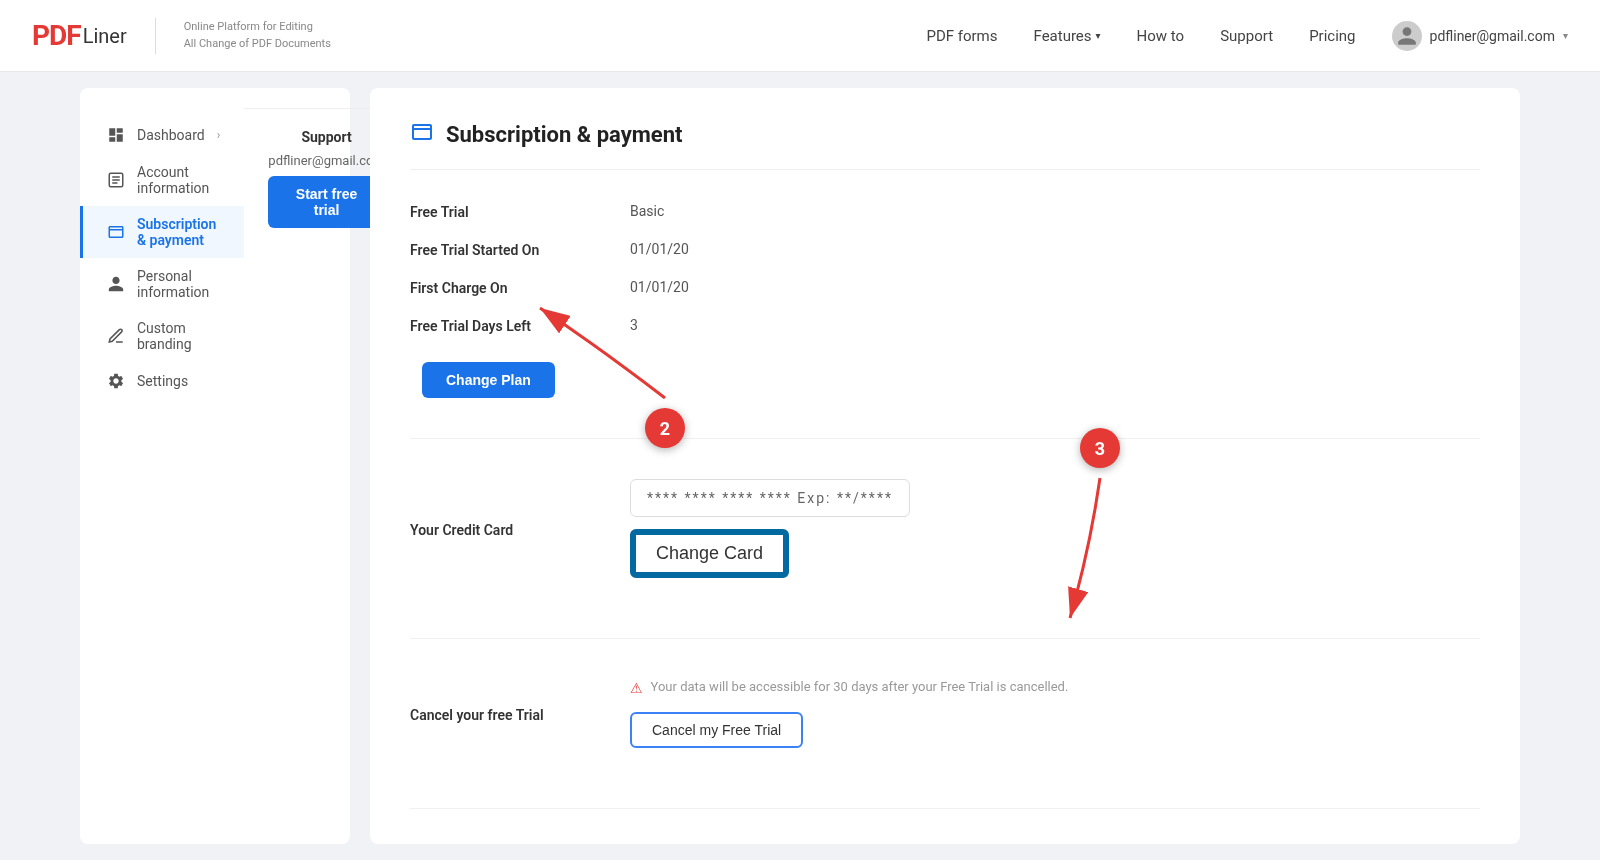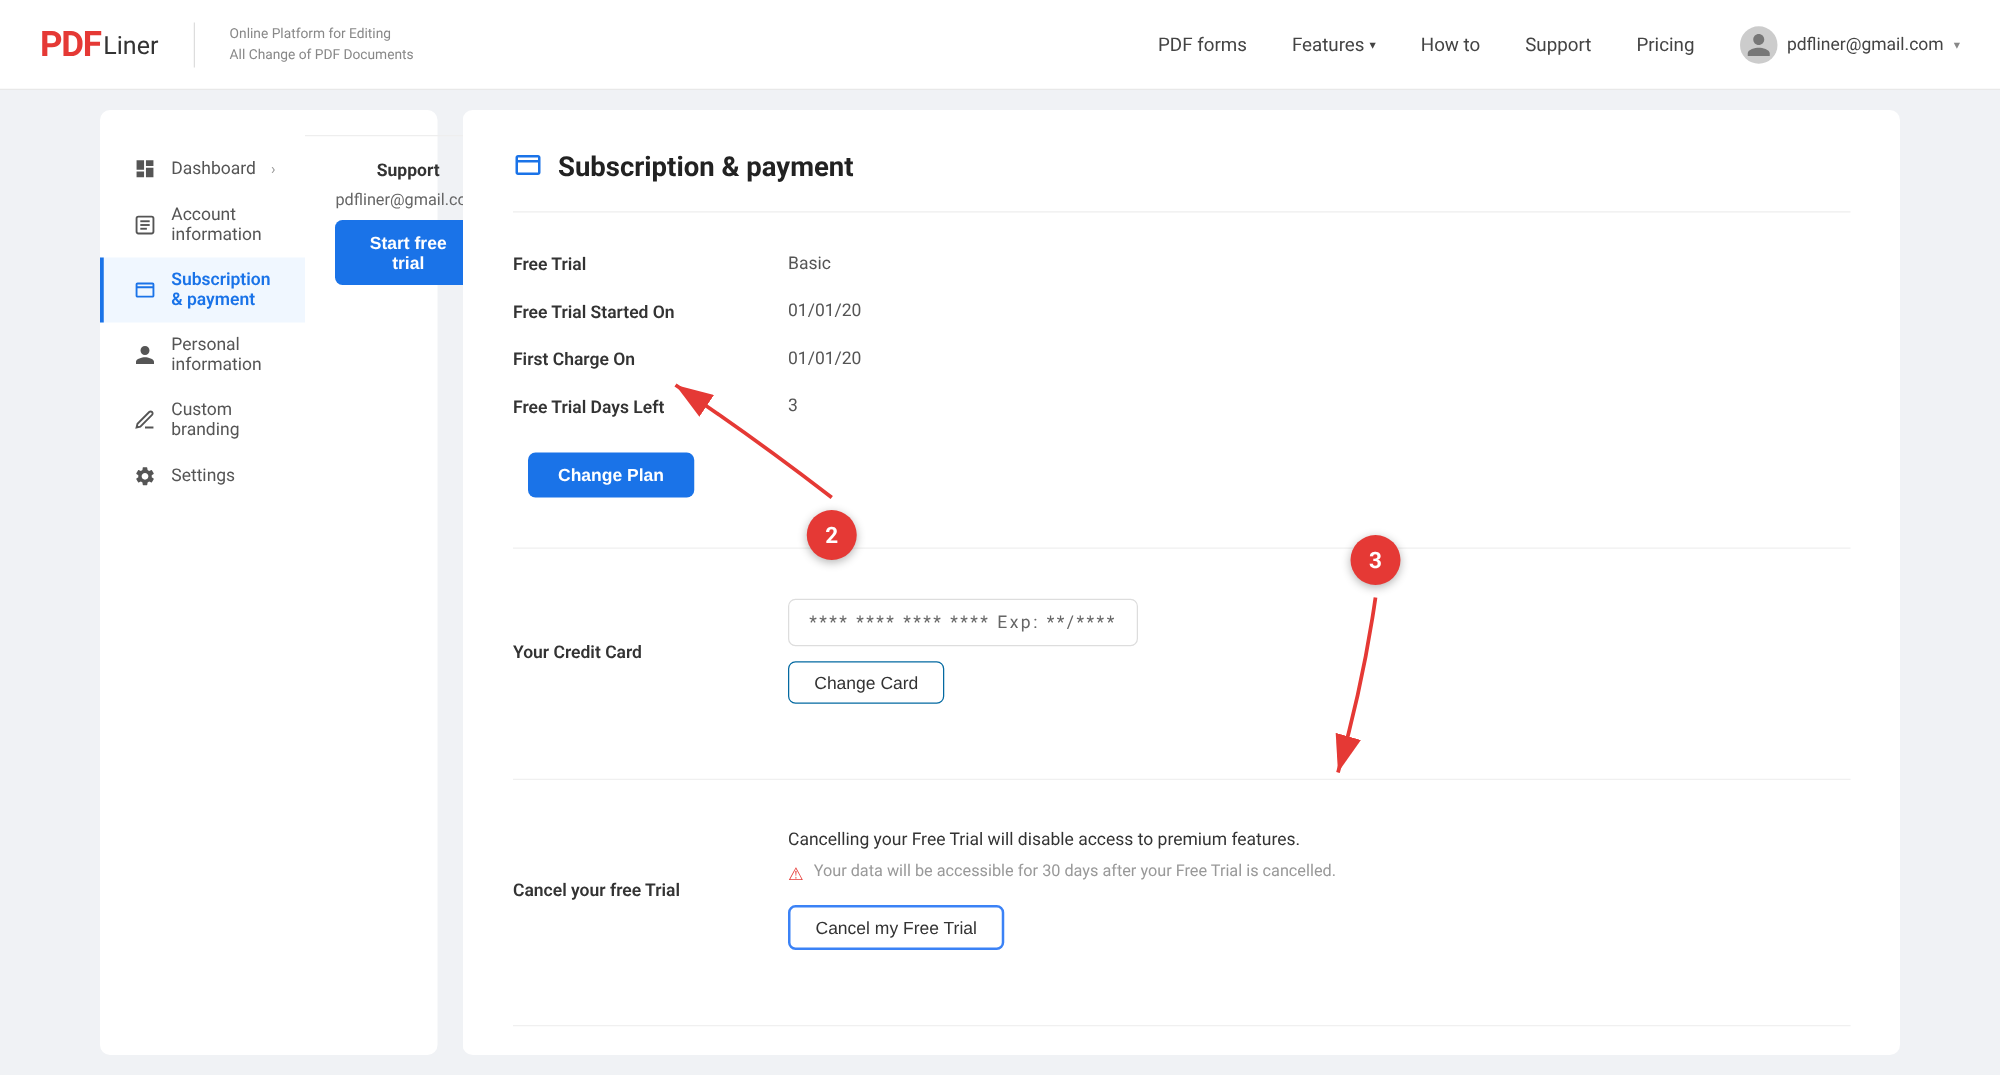--- a/index.html
+++ b/index.html
@@ -48,21 +48,21 @@
 
     
     .section { margin-bottom: 40px; border-bottom: 1px solid #f0f0f0; padding-bottom: 40px; }
     .section:last-child { border-bottom: none; }
     .field-row { display: flex; align-items: center; margin-bottom: 20px; }
     .field-label { width: 220px; font-weight: 600; color: #333; font-size: 14px; padding-top: 2px; flex-shrink: 0; }
     .field-value { color: #555; font-size: 14px; }
     .btn-change-plan { background: #1a73e8; color: #fff; border: none; border-radius: 6px; padding: 10px 24px; font-size: 14px; font-weight: 600; cursor: pointer; margin-top: 8px; margin-left: 12px; }
 
     .credit-card-box { border: 1px solid #ddd; border-radius: 6px; padding: 10px 16px; font-size: 14px; color: #666; letter-spacing: 2px; background: #fff; display: inline-block; min-width: 280px; }
-    .btn-change-card { background: #fff; color: #333; border: 1px solid #0369a1; border-radius: 6px; padding: 8px 20px; font-size: 14px; cursor: pointer; margin-top: 12px; }
+    .btn-change-card { background: #fff; color: #333; border: 6px solid #0369a1; border-radius: 6px; padding: 8px 20px; font-size: 18px; cursor: pointer; margin-top: 12px; }
 
     .cancel-desc { font-size: 14px; color: #333; margin-bottom: 10px; }
     .cancel-warning { display: flex; align-items: flex-start; gap: 8px; font-size: 13px; color: #999; margin-bottom: 16px; }
     .warning-icon { color: #e53935; font-size: 14px; flex-shrink: 0; margin-top: 1px; }
     .btn-cancel-trial { background: #fff; color: #333; border: 2px solid #3b82f6; border-radius: 6px; padding: 8px 20px; font-size: 14px; cursor: pointer; }
 
     
     .annotation-container { position: relative; }
     .annotation { position: absolute; width: 40px; height: 40px; border-radius: 50%; background: #e53935; color: #fff; font-size: 18px; font-weight: 700; display: flex; align-items: center; justify-content: center; z-index: 10; box-shadow: 0 2px 8px rgba(0,0,0,0.3); }
   </style>
@@ -202,21 +202,20 @@
             <br>
             <button class="btn-change-card">Change Card</button>
           </div>
         </div>
       </div>
 
       <div class="section">
         <div class="field-row">
           <span class="field-label">Cancel your free Trial</span>
           <div>
-            <p class="cancel-desc">Cancelling your Free Trial will disable access to premium features.</p>
             <div class="cancel-warning">
               <span class="warning-icon">⚠</span>
               <span>Your data will be accessible for 30 days after your Free Trial is cancelled.</span>
             </div>
             <button class="btn-cancel-trial">Cancel my Free Trial</button>
           </div>
         </div>
       </div>
 
       <svg style="position:absolute;top:0;left:0;width:100%;height:100%;pointer-events:none;overflow:visible;">

